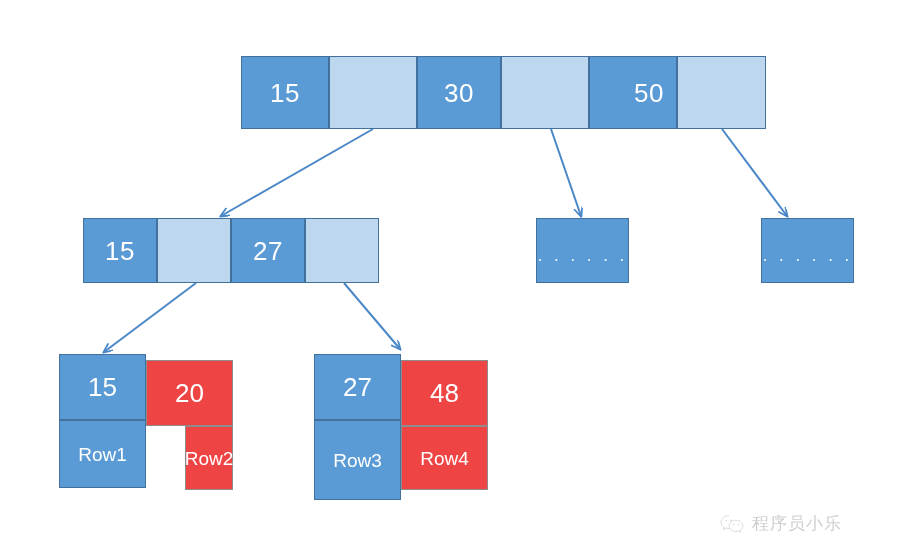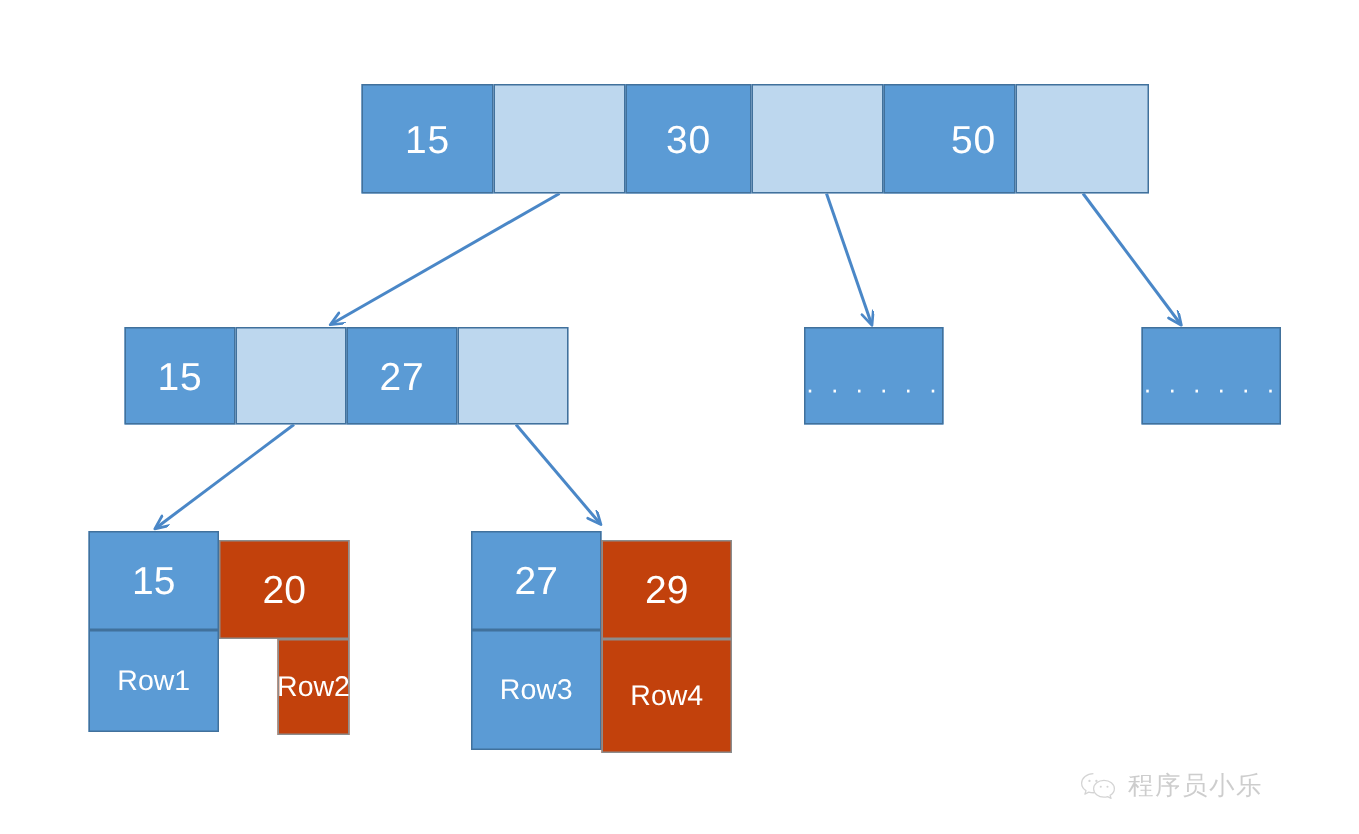--- a/index.html
+++ b/index.html
@@ -82,21 +82,21 @@
   .leaf-cell {
     box-sizing: border-box;
     border: 1px solid #41719C;
     display: flex;
     align-items: center;
     justify-content: center;
     color: #ffffff;
     line-height: 1;
   }
   .leaf-cell.blue { background: #5B9BD5; }
-  .leaf-cell.gray { background: #c2410c; border-color: #8C8C8C; }
+  .leaf-cell.gray { background: #ef4444; border-color: #8C8C8C; }
   .leaf-cell.val  { font-size: 26px; }
   .leaf-cell.row  { font-size: 19px; }
 
   
   .watermark {
     position: absolute;
     display: flex;
     align-items: center;
     gap: 7px;
     opacity: 0.42;
@@ -169,22 +169,22 @@
       <div class="leaf-cell gray row" style="height:64px;margin-left:39px;">Row2</div>
     </div>
   </div>
 
   <div class="leaf" style="left:314px; top:354px; width:174px; height:136px;">
     <div class="leaf-col left" style="width:87px;">
       <div class="leaf-cell blue val" style="height:66px;">27</div>
       <div class="leaf-cell blue row" style="height:80px;">Row3</div>
     </div>
     <div class="leaf-col right" style="left:87px; top:6px; width:87px;">
-      <div class="leaf-cell gray val" style="height:66px;">29</div>
-      <div class="leaf-cell gray row" style="height:76px;">Row4</div>
+      <div class="leaf-cell gray val" style="height:66px;">48</div>
+      <div class="leaf-cell gray row" style="height:64px;">Row4</div>
     </div>
   </div>
 
   <div class="watermark" style="left:719px; top:512px;">
     <svg class="wm-logo" viewBox="0 0 32 26" xmlns="http://www.w3.org/2000/svg">
       <path d="M12 2.2C6.3 2.2 1.8 6 1.8 10.6c0 2.6 1.5 4.9 3.8 6.4l-1 3 3.4-1.7c1.2.35 2.6.55 4 .55.35 0 .7-.02 1.05-.05" fill="none" stroke="#9a9a9a" stroke-width="1.1" stroke-linejoin="round"></path>
       <circle cx="8.6" cy="8.6" r="1.0" fill="#9a9a9a"></circle>
       <circle cx="14.6" cy="8.6" r="1.0" fill="#9a9a9a"></circle>
       <path d="M21.2 8.1c-5.0 0-9.0 3.3-9.0 7.3 0 4.0 4.0 7.3 9.0 7.3 1.1 0 2.2-.17 3.2-.47l2.9 1.5-.8-2.6c2.2-1.35 3.7-3.45 3.7-5.73 0-4.0-4.0-7.3-9.0-7.3z" fill="none" stroke="#9a9a9a" stroke-width="1.1" stroke-linejoin="round"></path>
       <circle cx="18.4" cy="13.6" r="0.9" fill="#9a9a9a"></circle>

